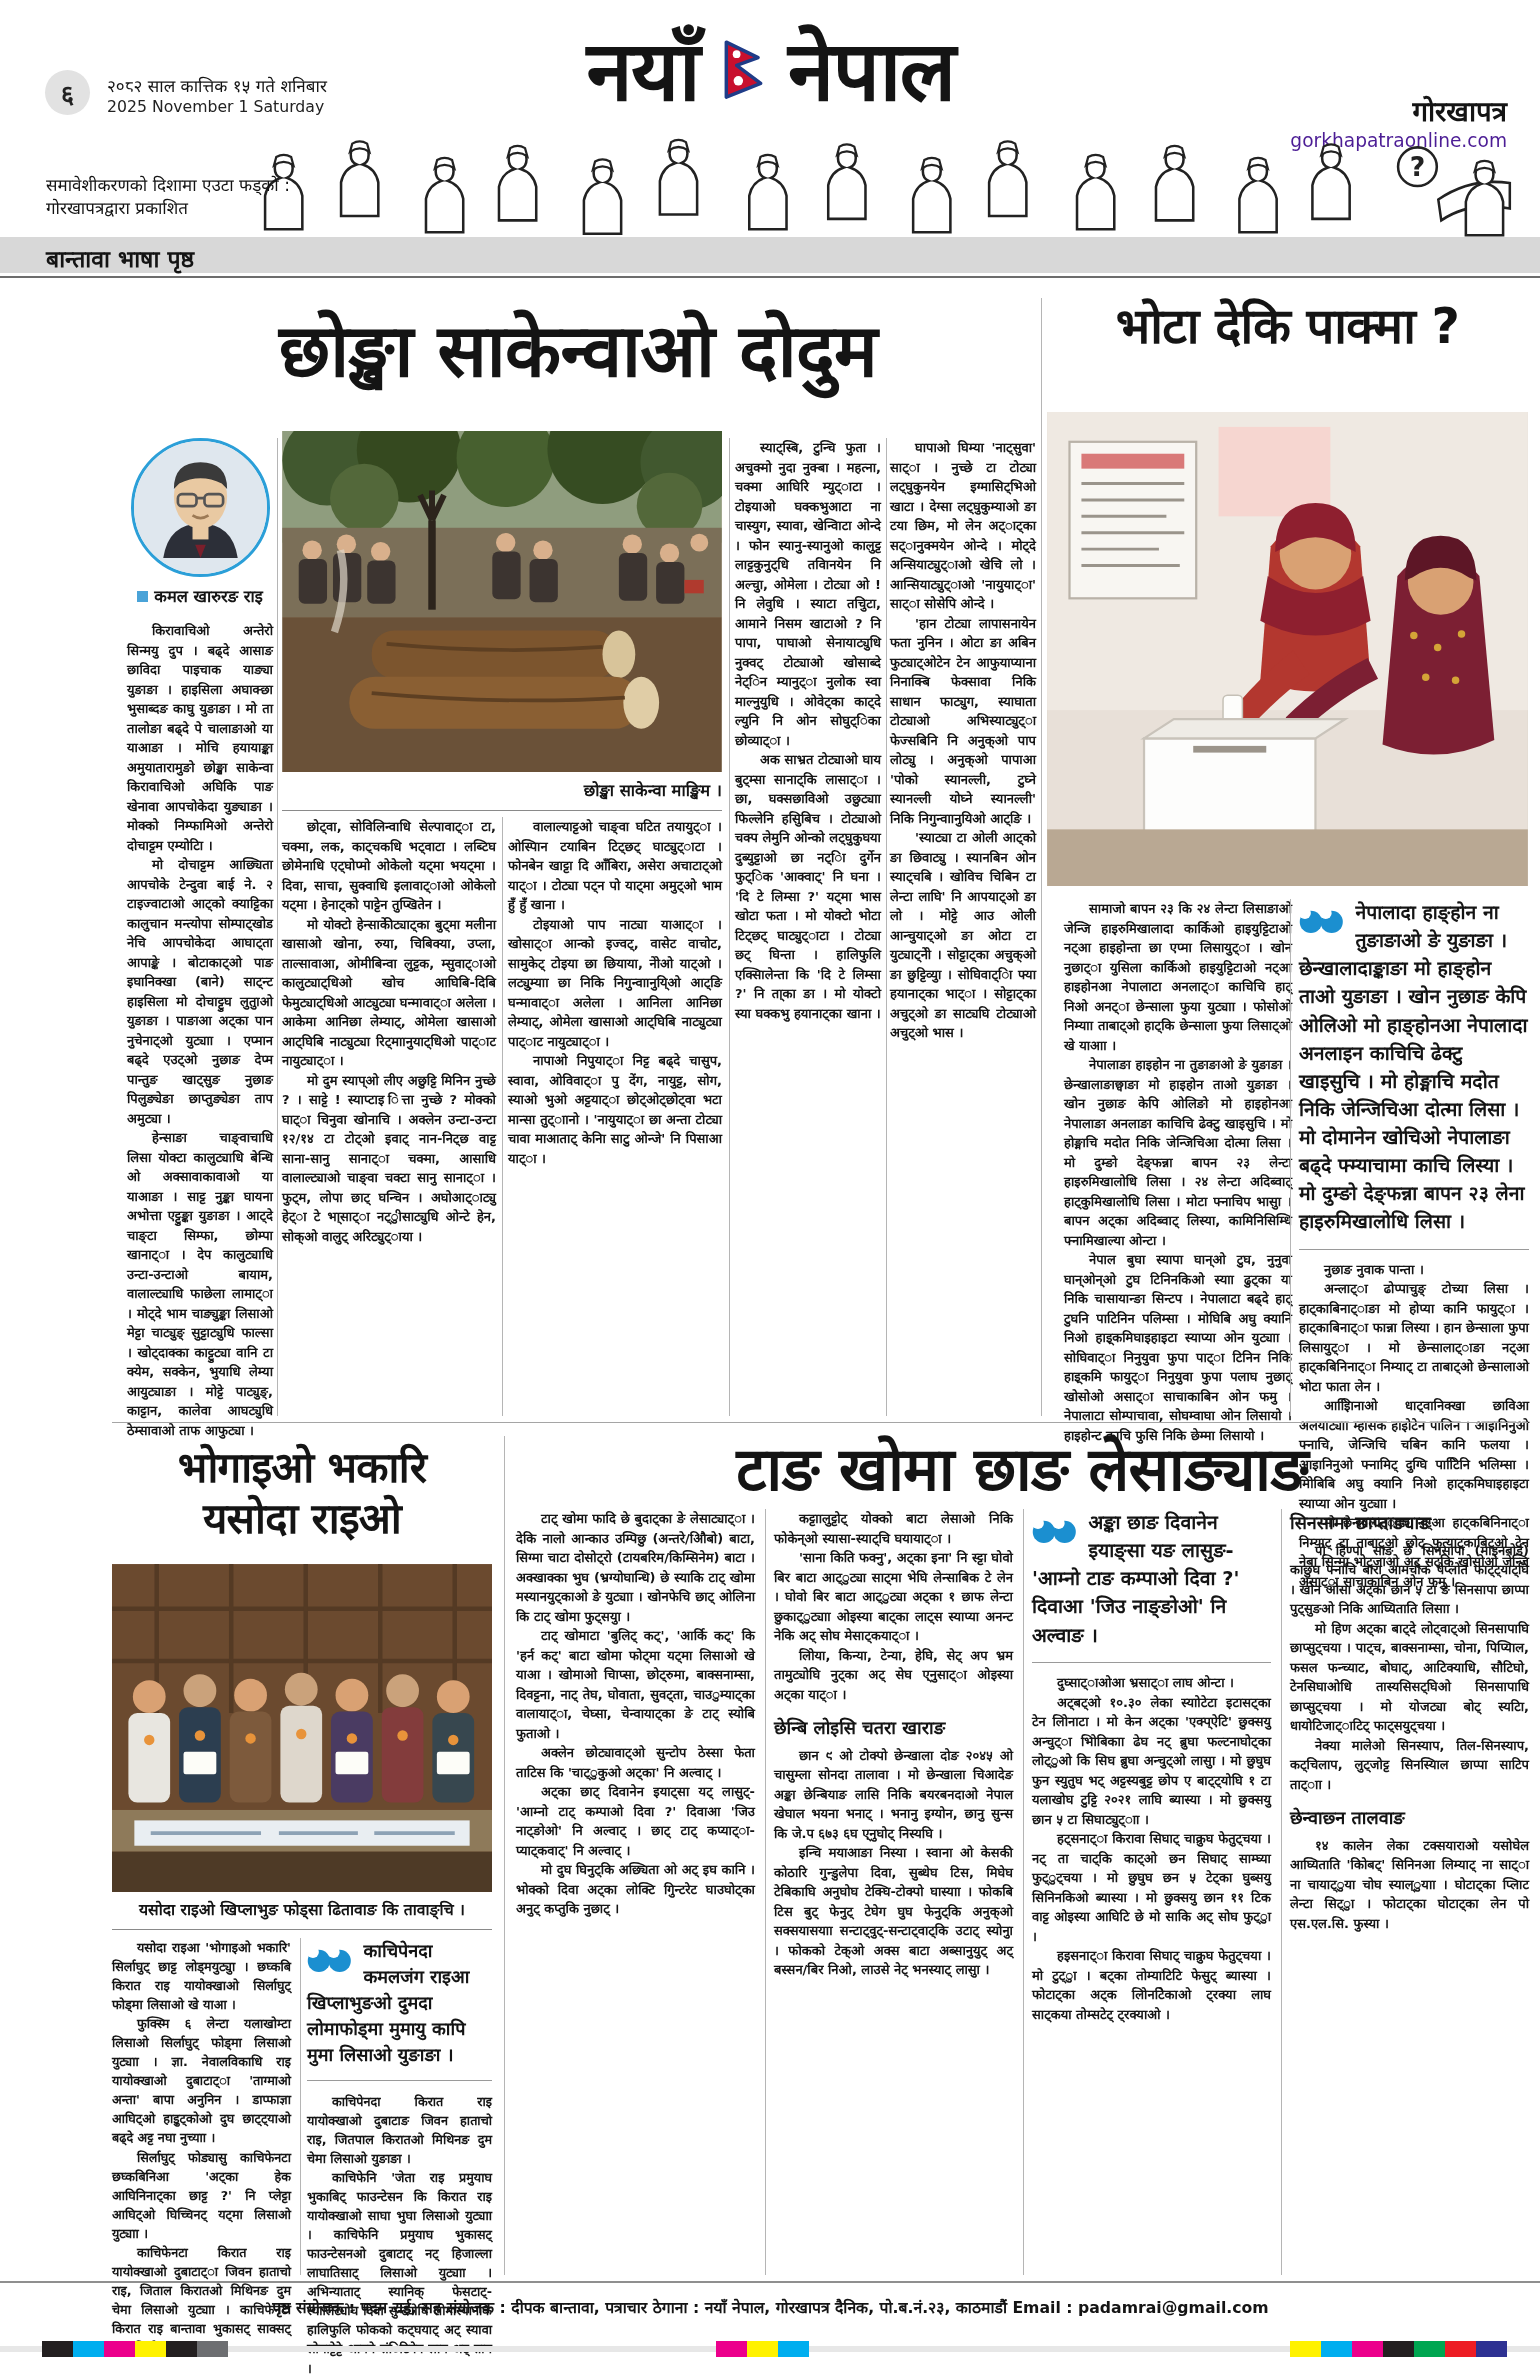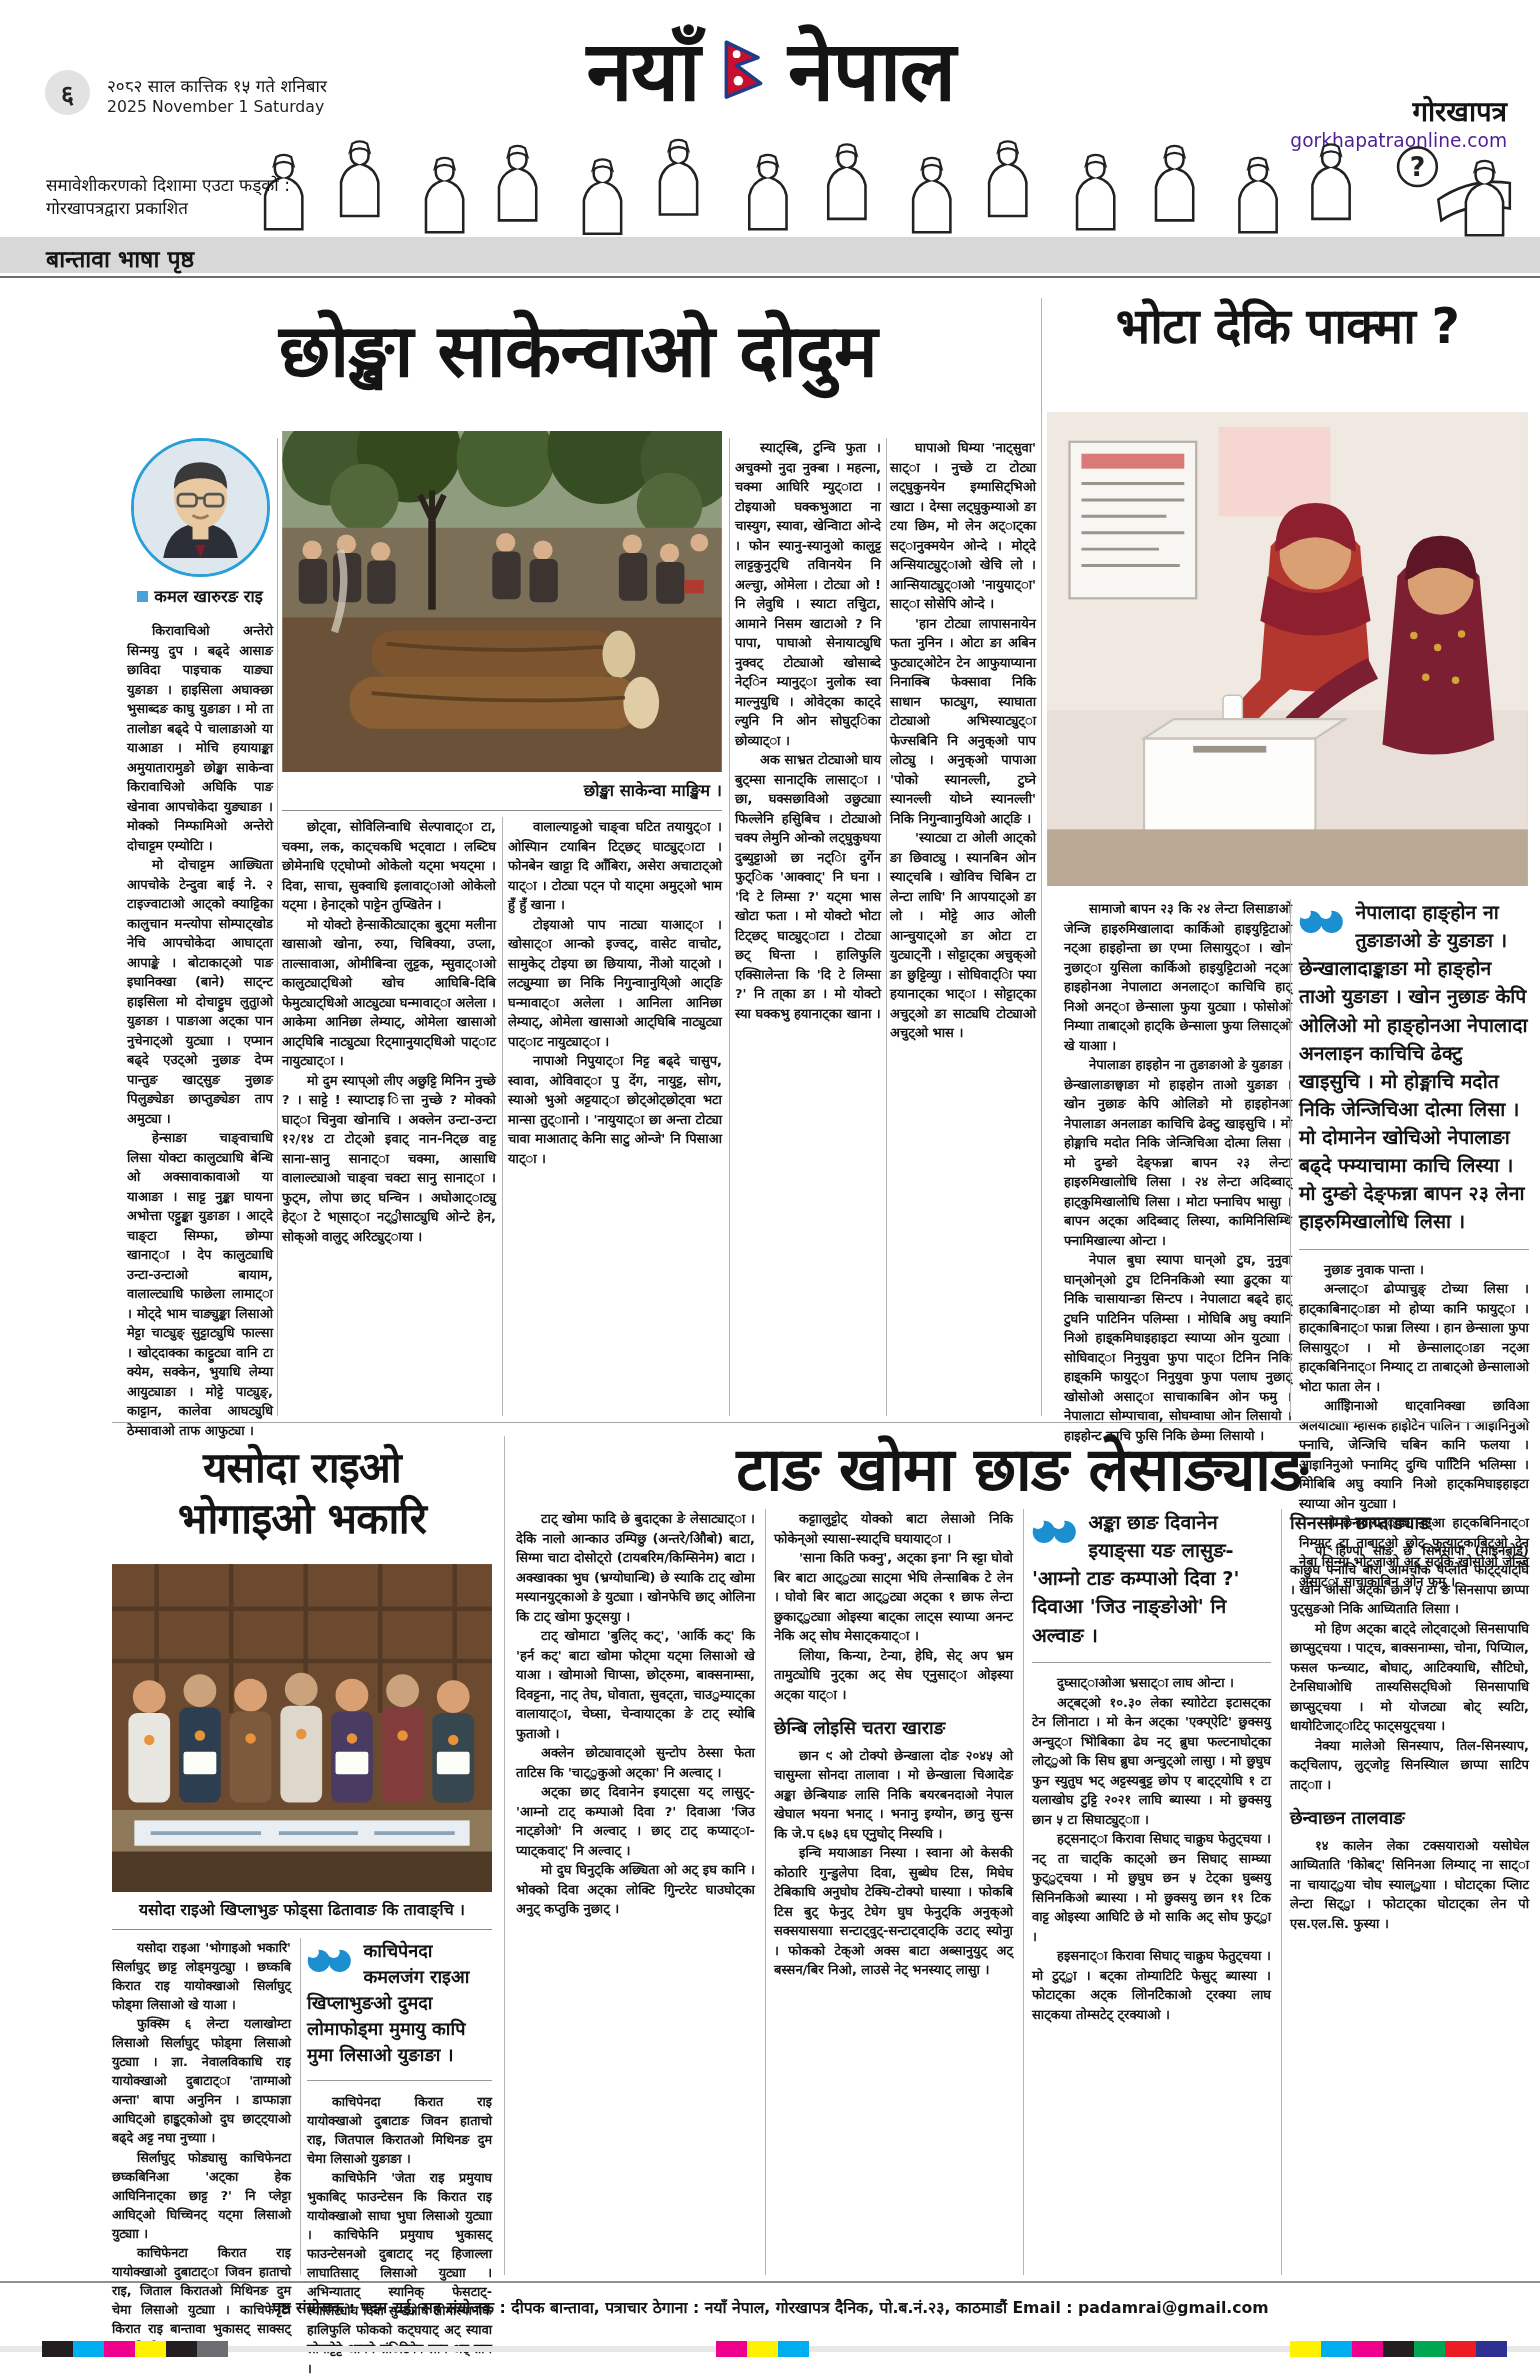--- a/index.html
+++ b/index.html
@@ -303,22 +303,22 @@
         <p>अन्लाट्ा ढोप्पाचुङ् टोच्या लिसा । हाट्काबिनाट्ाङा मो होप्या कानि फायुट्ा । हाट्काबिनाट्ा फान्ना लिस्या । हान छेन्साला फुपा लिसायुट्ा । मो छेन्सालाट्ाङा नट्आ हाट्कबिनिनाट्ा निम्याट् टा ताबाट्ओ छेन्सालाओ भोटा फाता लेन ।</p>
         <p>आइाििनाओ धाट्वानिक्खा छाविआ अलयाट्याा म्हासक हाइोटेन पालिन । आइानिनुओ फ्नाचि, जेन्जिचि चबिन कानि फलया । आइानिनुओ फ्नामिट् दुग्घि पाटििनि भलिम्सा । मोिबिबि अघु क्यानि निओ हाट्कमिघाइहाइटा स्याप्या ओन युट्याा ।</p>
         <p>मो छेन्सालाट्ाङा नट्आ हाट्कबिनिनाट्ा निम्याट् टा ताबाट्ओ छोट् फुत्याट्काबिट्ओ टेन नेबा सिन्मा भोट्जाओ अट् सट्कि खोसोओ जेन्जि असाट्ा साचाकाबिन ओन फमु ।</p>
       </div>
   </div>
   <div class="vr" style="left:1290px;top:899px;height:517px;"></div>
 
   <div class="hr" style="left:112px;top:1422px;width:1416px;"></div>
 
   <div class="hl" style="position:absolute;left:112px;top:1442px;width:380px;font-size:42px;line-height:1.22;">
+    <div>भोगाइओ भकारि</div>
     <div>यसोदा राइओ</div>
-    <div>भोगाइओ भकारि</div>
   </div>
 
   <div class="photo" style="left:112px;top:1564px;width:380px;height:328px;">
     <svg width="380" height="328" viewBox="0 0 510 440">
       <rect width="510" height="440" fill="#6b4a2f"></rect>
       <g stroke="#543a24" stroke-width="6">
         <line x1="0" y1="60" x2="510" y2="60"></line>
           <line x1="0" y1="130" x2="510" y2="130"></line>
         <line x1="60" y1="0" x2="60" y2="200"></line>
           <line x1="160" y1="0" x2="160" y2="200"></line>

